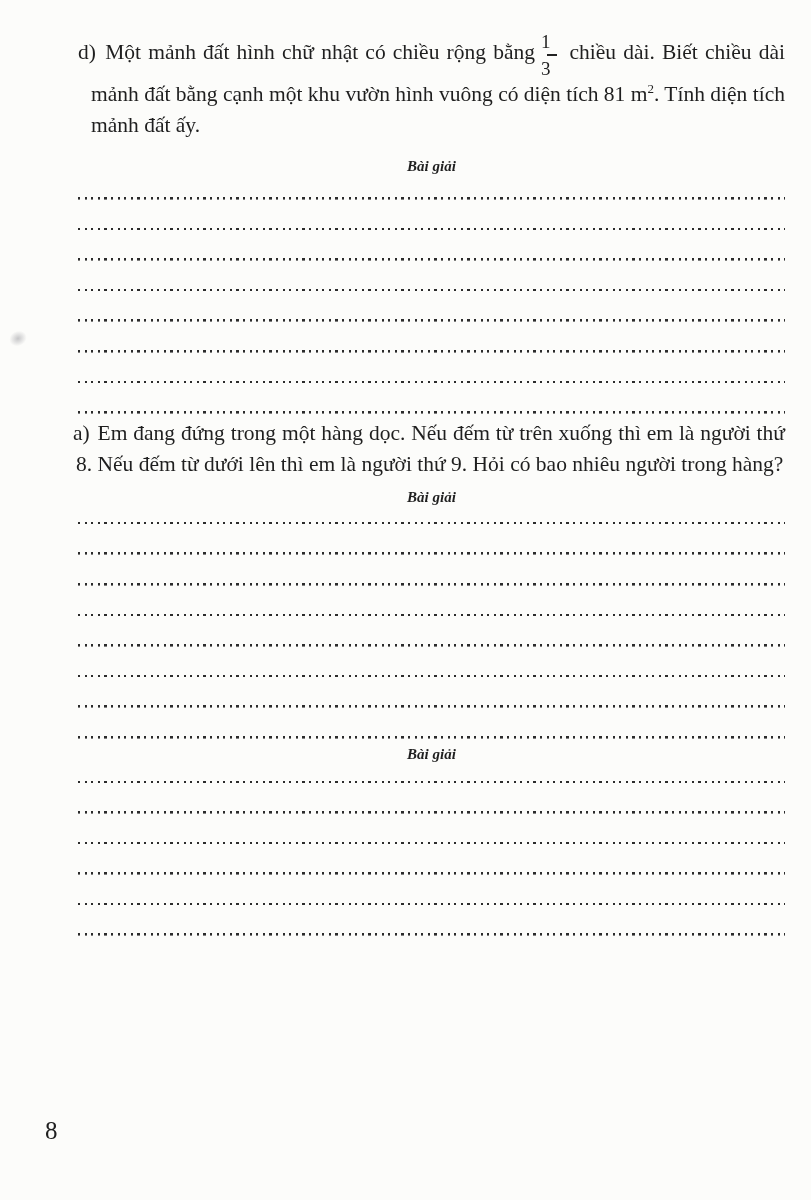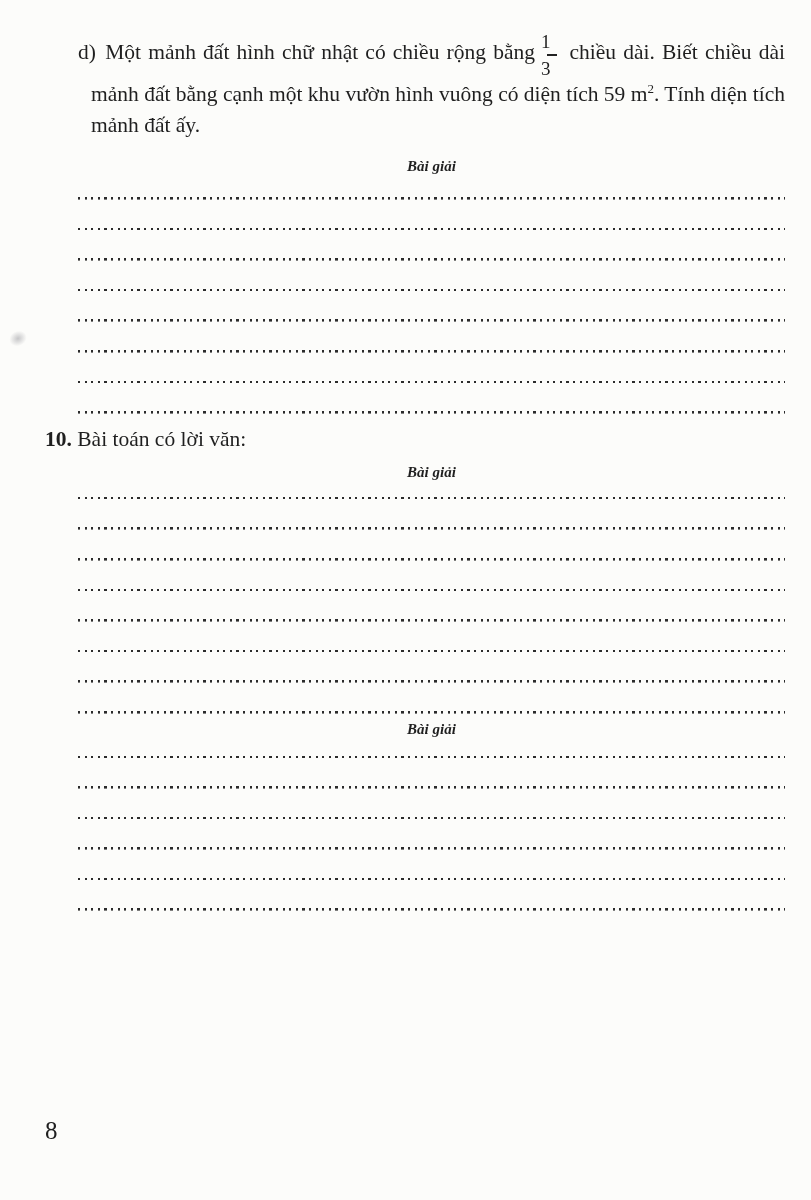--- a/index.html
+++ b/index.html
@@ -97,41 +97,41 @@
 <body>
 
 <div class="page">
 
   <div class="smudge"></div>
 
   <p class="para para-d">
     <span class="plabel">d)</span>
     <span>Một mảnh đất hình chữ nhật có chiều rộng bằng</span>
     <span class="frac"><span class="num">1</span><span class="den">3</span></span>
-    <span>chiều dài. Biết chiều dài mảnh đất bằng cạnh một khu vườn hình vuông có diện tích 59 m</span><sup class="expo">2</sup><span>. Tính diện tích mảnh đất ấy.</span>
+    <span>chiều dài. Biết chiều dài mảnh đất bằng cạnh một khu vườn hình vuông có diện tích 81 m</span><sup class="expo">2</sup><span>. Tính diện tích mảnh đất ấy.</span>
   </p>
 
   <div class="solution-heading h1">Bài giải</div>
 
   <div class="answer-lines s1">
       <div class="dotline"></div>
       <div class="dotline"></div>
       <div class="dotline"></div>
       <div class="dotline"></div>
       <div class="dotline"></div>
       <div class="dotline"></div>
       <div class="dotline"></div>
       <div class="dotline"></div>
     </div>
 
-  <p class="p10">
-    <span class="pnum">10.</span>
-    <span>Bài toán có lời văn:</span>
+
+  <p class="para para-ab para-a">
+    <span class="plabel">a)</span>
+    <span>Em đang đứng trong một hàng dọc. Nếu đếm từ trên xuống thì em là người thứ 8. Nếu đếm từ dưới lên thì em là người thứ 9. Hỏi có bao nhiêu người trong hàng?</span>
   </p>
-
 
   <div class="solution-heading h2">Bài giải</div>
 
   <div class="answer-lines s2">
       <div class="dotline"></div>
       <div class="dotline"></div>
       <div class="dotline"></div>
       <div class="dotline"></div>
       <div class="dotline"></div>
       <div class="dotline"></div>

